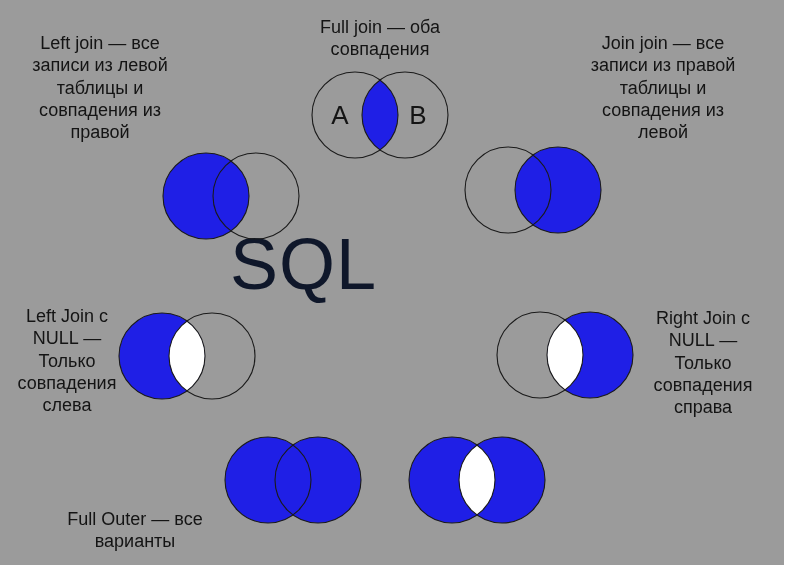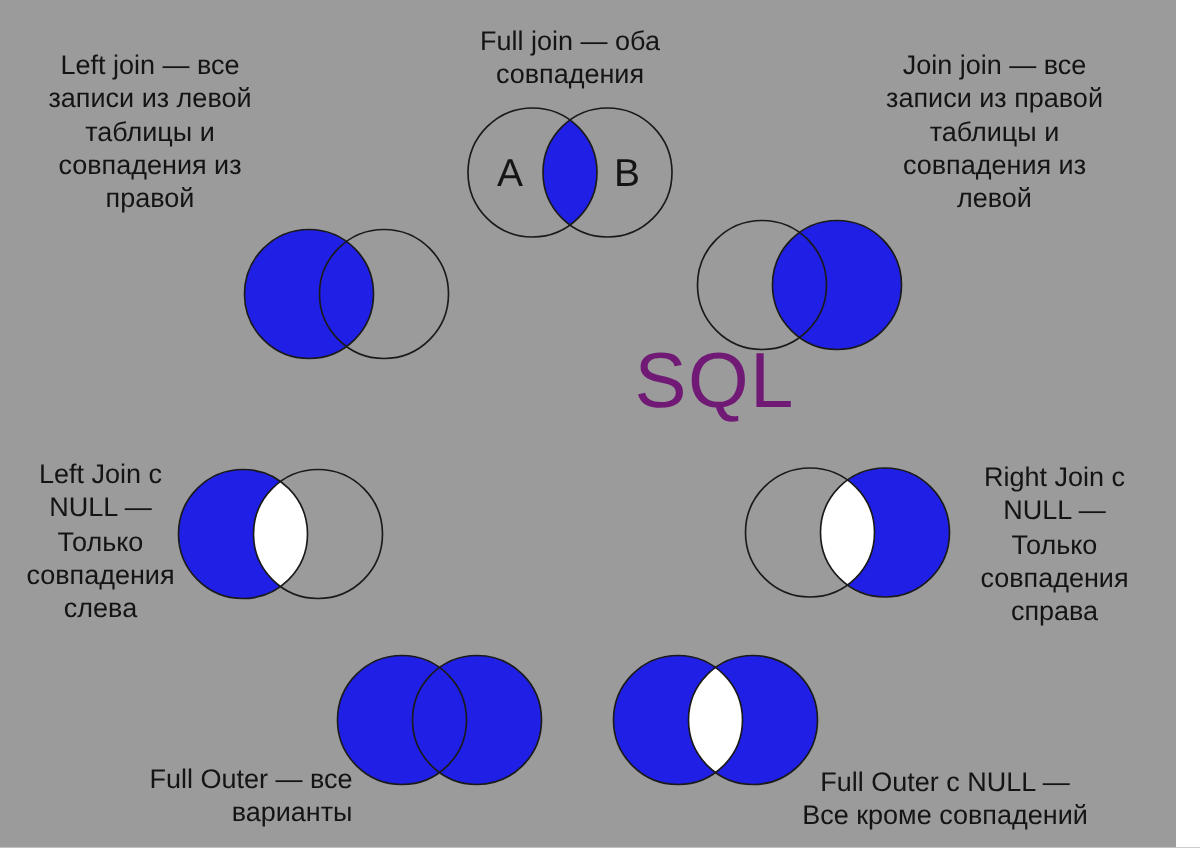--- a/index.html
+++ b/index.html
@@ -24,25 +24,25 @@
     text-align: center;
     white-space: pre-line;
     font-size: 18px;
     line-height: 1.24;
     color: var(--ink);
   }
   .title-line {
     position: absolute;
     left: 230px;
     width: 300px;
-    text-align: right;
-    font-size: 52px;
+    text-align: left;
+    font-size: 72px;
     line-height: 1;
     letter-spacing: 1px;
-    color: #701a75;
+    color: #0f172a;
   }
   .venn { position: absolute; }
   .ring { fill: none; stroke: #1a1a1a; stroke-width: 1.1; }
   .fill-accent { fill: var(--accent); }
   .fill-excluded { fill: var(--excluded); }
   .set-label {
     font-family: "Liberation Sans", sans-serif;
     font-size: 26px;
     fill: #141414;
     text-anchor: middle;
@@ -73,25 +73,23 @@
 Только
 совпадения
 слева</div>
 
   <div class="caption" style="left:633px; top:307px; width:140px;">Right Join с
 NULL —
 Только
 совпадения
 справа</div>
 
-  <div class="caption" style="left:35px; top:508px; width:200px;text-align:right;">Full Outer — все
+  <div class="caption" style="left:35px; top:508px; width:200px;">Full Outer — все
 варианты</div>
 
-  <div class="caption" style="left:505px; top:510px; width:250px;">Full Outer с NULL —
-Все кроме совпадений</div>
 
   <div class="title-line" style="top:228px;">SQL</div>
 
   <svg class="venn" style="left:305px; top:65px;" width="150" height="100" viewBox="0 0 150 100">
     <defs>
       <clipPath id="ij-a">
           <circle cx="50" cy="50" r="43"></circle>
         </clipPath>
     </defs>
     <circle cx="100" cy="50" r="43" class="fill-accent" clip-path="url(#ij-a)"></circle>

